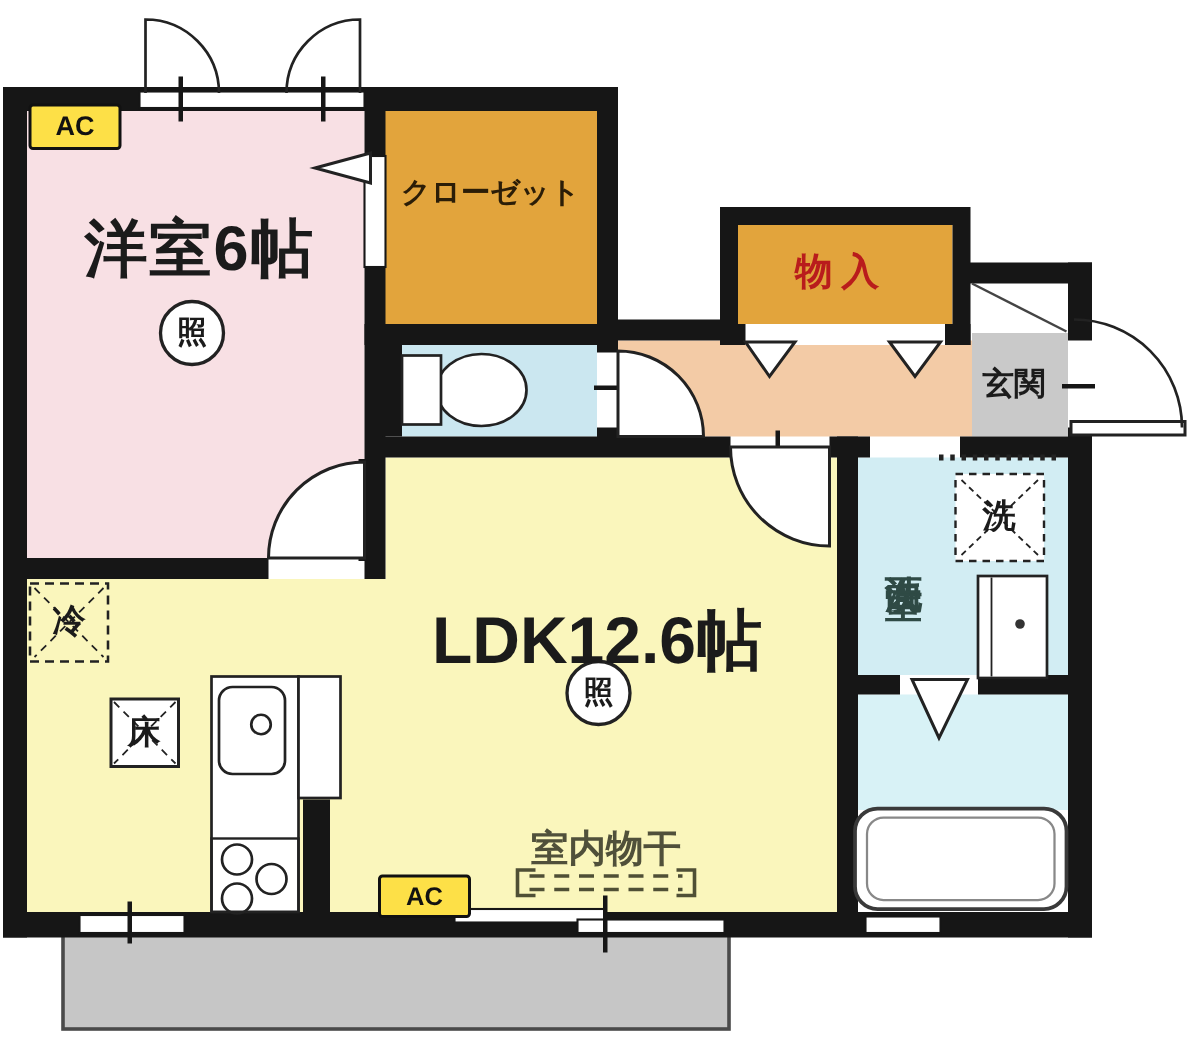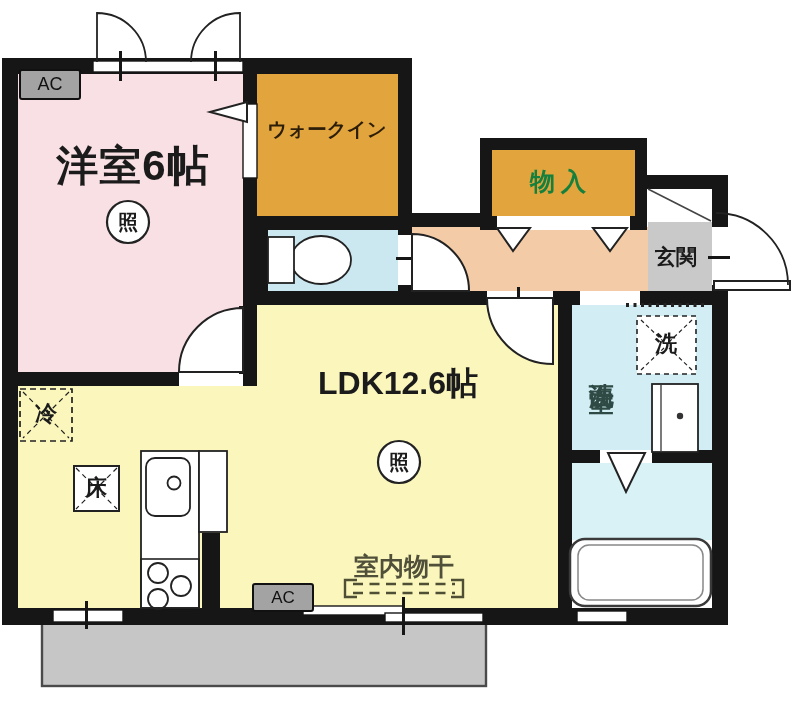--- a/index.html
+++ b/index.html
@@ -2,22 +2,22 @@
 <html><head>
 <meta charset="utf-8">
 <style>
   html,body{margin:0;padding:0;background:#ffffff;}
   body{font-family:"Liberation Sans","DejaVu Sans",sans-serif;}
   .plan{position:relative;width:800px;height:701px;background:#ffffff;overflow:hidden;}
   .plan svg{position:absolute;left:0;top:0;}
   .lbl{position:absolute;transform:translate(-50%,-50%);white-space:nowrap;
        font-weight:700;color:#1b1b1b;text-align:center;line-height:1.18;}
   .lbl.vert{writing-mode:vertical-rl;letter-spacing:3px;}
-  .badge{position:absolute;background:#a3a3a3;border:2.2px solid #111;border-radius:3px;
-         display:flex;align-items:center;justify-content:center;font-weight:400;color:#111;}
+  .badge{position:absolute;background:#fde047;border:2.2px solid #111;border-radius:3px;
+         display:flex;align-items:center;justify-content:center;font-weight:700;color:#111;}
   .wall{fill:#161616;}
   .wcover{fill:#ffffff;stroke:#161616;stroke-width:1.4;}
   .tick{fill:#161616;}
   .fix{fill:#ffffff;stroke:#222;stroke-width:1.8;}
   .swing{fill:#ffffff;stroke:#222;stroke-width:2;}
   .arcline{fill:none;stroke:#222;stroke-width:1.8;}
 </style>
 </head>
 <body>
 
@@ -144,24 +144,24 @@
       <line x1="353" y1="593" x2="455" y2="593" stroke-dasharray="10,6.5"></line>
       <path d="M357,580 L345,580 L345,597 L357,597"></path>
       <path d="M451,580 L463,580 L463,597 L451,597"></path>
     </g>
 
     <circle cx="128" cy="222" r="21" fill="#ffffff" stroke="#222" stroke-width="2.2"></circle>
     <circle cx="399" cy="462" r="21" fill="#ffffff" stroke="#222" stroke-width="2.2"></circle>
   </svg>
 
   <div class="lbl" style="left:133px;top:166px;font-size:42px;letter-spacing:1px;">洋室6帖</div>
-  <div class="lbl" style="left:327px;top:129px;font-size:19.5px;color:#2b1d07;">ウォークイン</div>
-  <div class="lbl" style="left:561px;top:182px;font-size:25px;letter-spacing:6px;color:#15803d;">物入</div>
+  <div class="lbl" style="left:327px;top:129px;font-size:19.5px;color:#2b1d07;">クローゼット</div>
+  <div class="lbl" style="left:561px;top:182px;font-size:25px;letter-spacing:6px;color:#b91c1c;">物入</div>
   <div class="lbl" style="left:676px;top:257px;font-size:21px;">玄関</div>
-  <div class="lbl" style="left:398px;top:384px;font-size:32px;">LDK12.6帖</div>
+  <div class="lbl" style="left:398px;top:428px;font-size:44px;">LDK12.6帖</div>
   <div class="lbl vert" style="left:601px;top:367px;font-size:25px;color:#2F4A45;">洗面室</div>
   <div class="lbl" style="left:666px;top:344px;font-size:22px;">洗</div>
   <div class="lbl" style="left:46px;top:414px;font-size:22px;">冷</div>
   <div class="lbl" style="left:96px;top:488px;font-size:22px;">床</div>
   <div class="lbl" style="left:404px;top:567px;font-size:25px;color:#50503A;text-align:right;">室内物干</div>
   <div class="lbl" style="left:128px;top:223px;font-size:20px;">照</div>
   <div class="lbl" style="left:399px;top:463px;font-size:20px;">照</div>
 
   <div class="badge" style="left:19px;top:69px;width:58px;height:27px;font-size:18px;">AC</div>
   <div class="badge" style="left:252px;top:583px;width:58px;height:25px;font-size:17px;">AC</div>

